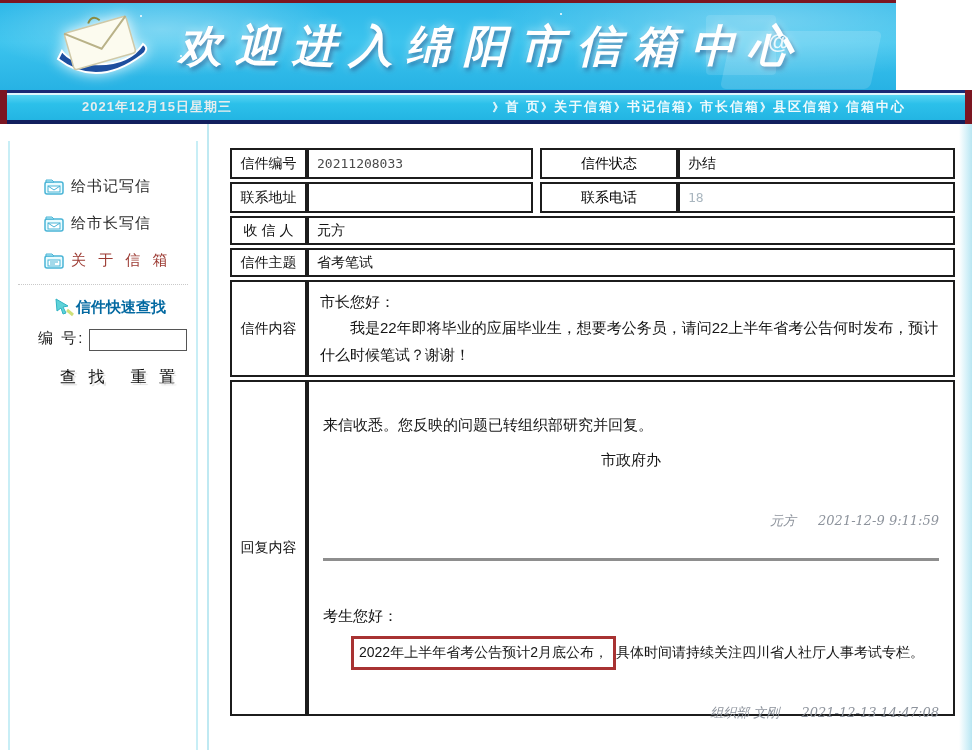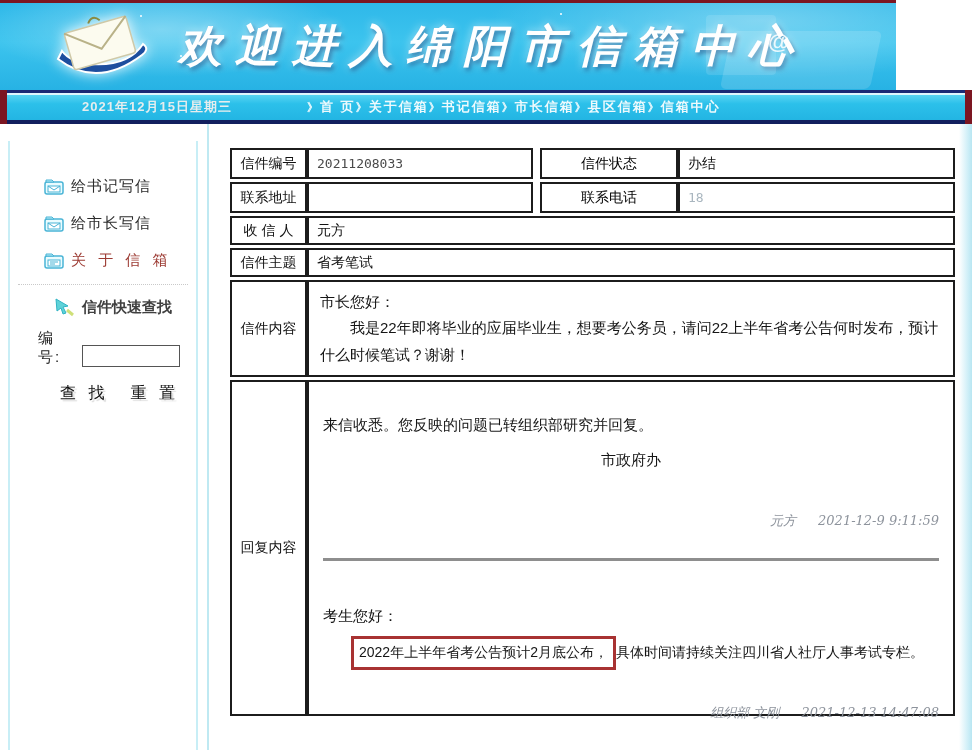--- a/index.html
+++ b/index.html
@@ -27,38 +27,38 @@
     box-shadow:180px 10px 0 1px #fff,420px -2px 0 #fff,560px 18px 0 #fff,300px 30px 0 #fff,40px 40px 0 #fff;}
 
   
   .nav-outer{position:absolute;left:0;top:90px;width:972px;height:34px;background:#7c1622;
     padding:0 7px;box-sizing:border-box;}
   .nav-inner{height:100%;box-sizing:border-box;display:flex;align-items:center;
     background:linear-gradient(180deg,#63d9f4 0%,#2cc0ea 40%,#23b5e3 100%);
     border-top:3px solid #1b2a75;border-bottom:4px solid #121f5e;
     box-shadow:inset 0 2px 0 rgba(255,255,255,.8);}
   .nav-date{width:300px;text-align:center;color:#e6edee;font-size:13px;font-weight:bold;letter-spacing:1px;}
-  .nav-items{flex:1;display:flex;justify-content:flex-start;padding-right:24px;}
+  .nav-items{flex:1;display:flex;justify-content:flex-end;padding-right:59px;}
   .nav-item{color:#eefafd;font-size:13px;font-weight:bold;text-decoration:none;cursor:pointer;letter-spacing:2px;}
   .nav-item .bullet{font-size:11px;margin-right:2px;letter-spacing:0;}
 
   
   .side-rail{position:absolute;left:207px;top:124px;width:2px;height:626px;background:#bfe9f2;}
   .right-stripe{position:absolute;right:0;top:124px;width:13px;height:626px;
     background:linear-gradient(90deg,#ffffff,#cdeef7 70%,#b8e6f2);}
   .sidebar{position:absolute;left:8px;top:141px;width:190px;height:626px;background:#fff;
     border-left:2px solid #c8eef6;border-right:2px solid #c8eef6;box-sizing:border-box;}
   .side-link{display:flex;align-items:center;margin:18px 0 0 34px;cursor:pointer;}
   .side-link:first-child{margin-top:36px;}
   .side-link .txt{font-size:15px;color:#2b2b2b;margin-left:7px;letter-spacing:1px;}
   .side-link.about .txt{color:#9c3a32;letter-spacing:4px;}
   .side-dots{margin:14px 8px 0 8px;border-top:1px dotted #c9c9c9;}
   .qs-title{display:flex;align-items:center;margin:12px 0 0 44px;}
-  .qs-title .txt{font-size:15px;font-weight:bold;color:#404040;margin-left:6px;}
-  .form-row{display:flex;align-items:flex-end;margin:12px 16px 0 28px;}
+  .qs-title .txt{font-size:15px;font-weight:bold;color:#0369a1;}
+  .form-row{display:flex;align-items:flex-start;margin:12px 0 0 28px;}
   .form-row label{font-size:15px;color:#222;letter-spacing:2px;}
   .form-row input{width:92px;height:18px;margin-left:5px;border:1.5px solid #555;background:#fff;}
   .btn-row{margin:16px 0 0 50px;display:flex;gap:22px;}
   .btn-row button{background:none;border:none;font-size:16px;color:#111;letter-spacing:4px;cursor:pointer;
     text-shadow:2px 2px 1px #d8d8d8;font-family:inherit;padding:0;}
 
   
   .main{position:absolute;left:230px;top:148px;width:725px;}
   .trow{display:flex;margin-bottom:3px;}
   .cell{border:2px solid #1c1c1c;background:#fff;box-sizing:border-box;}

